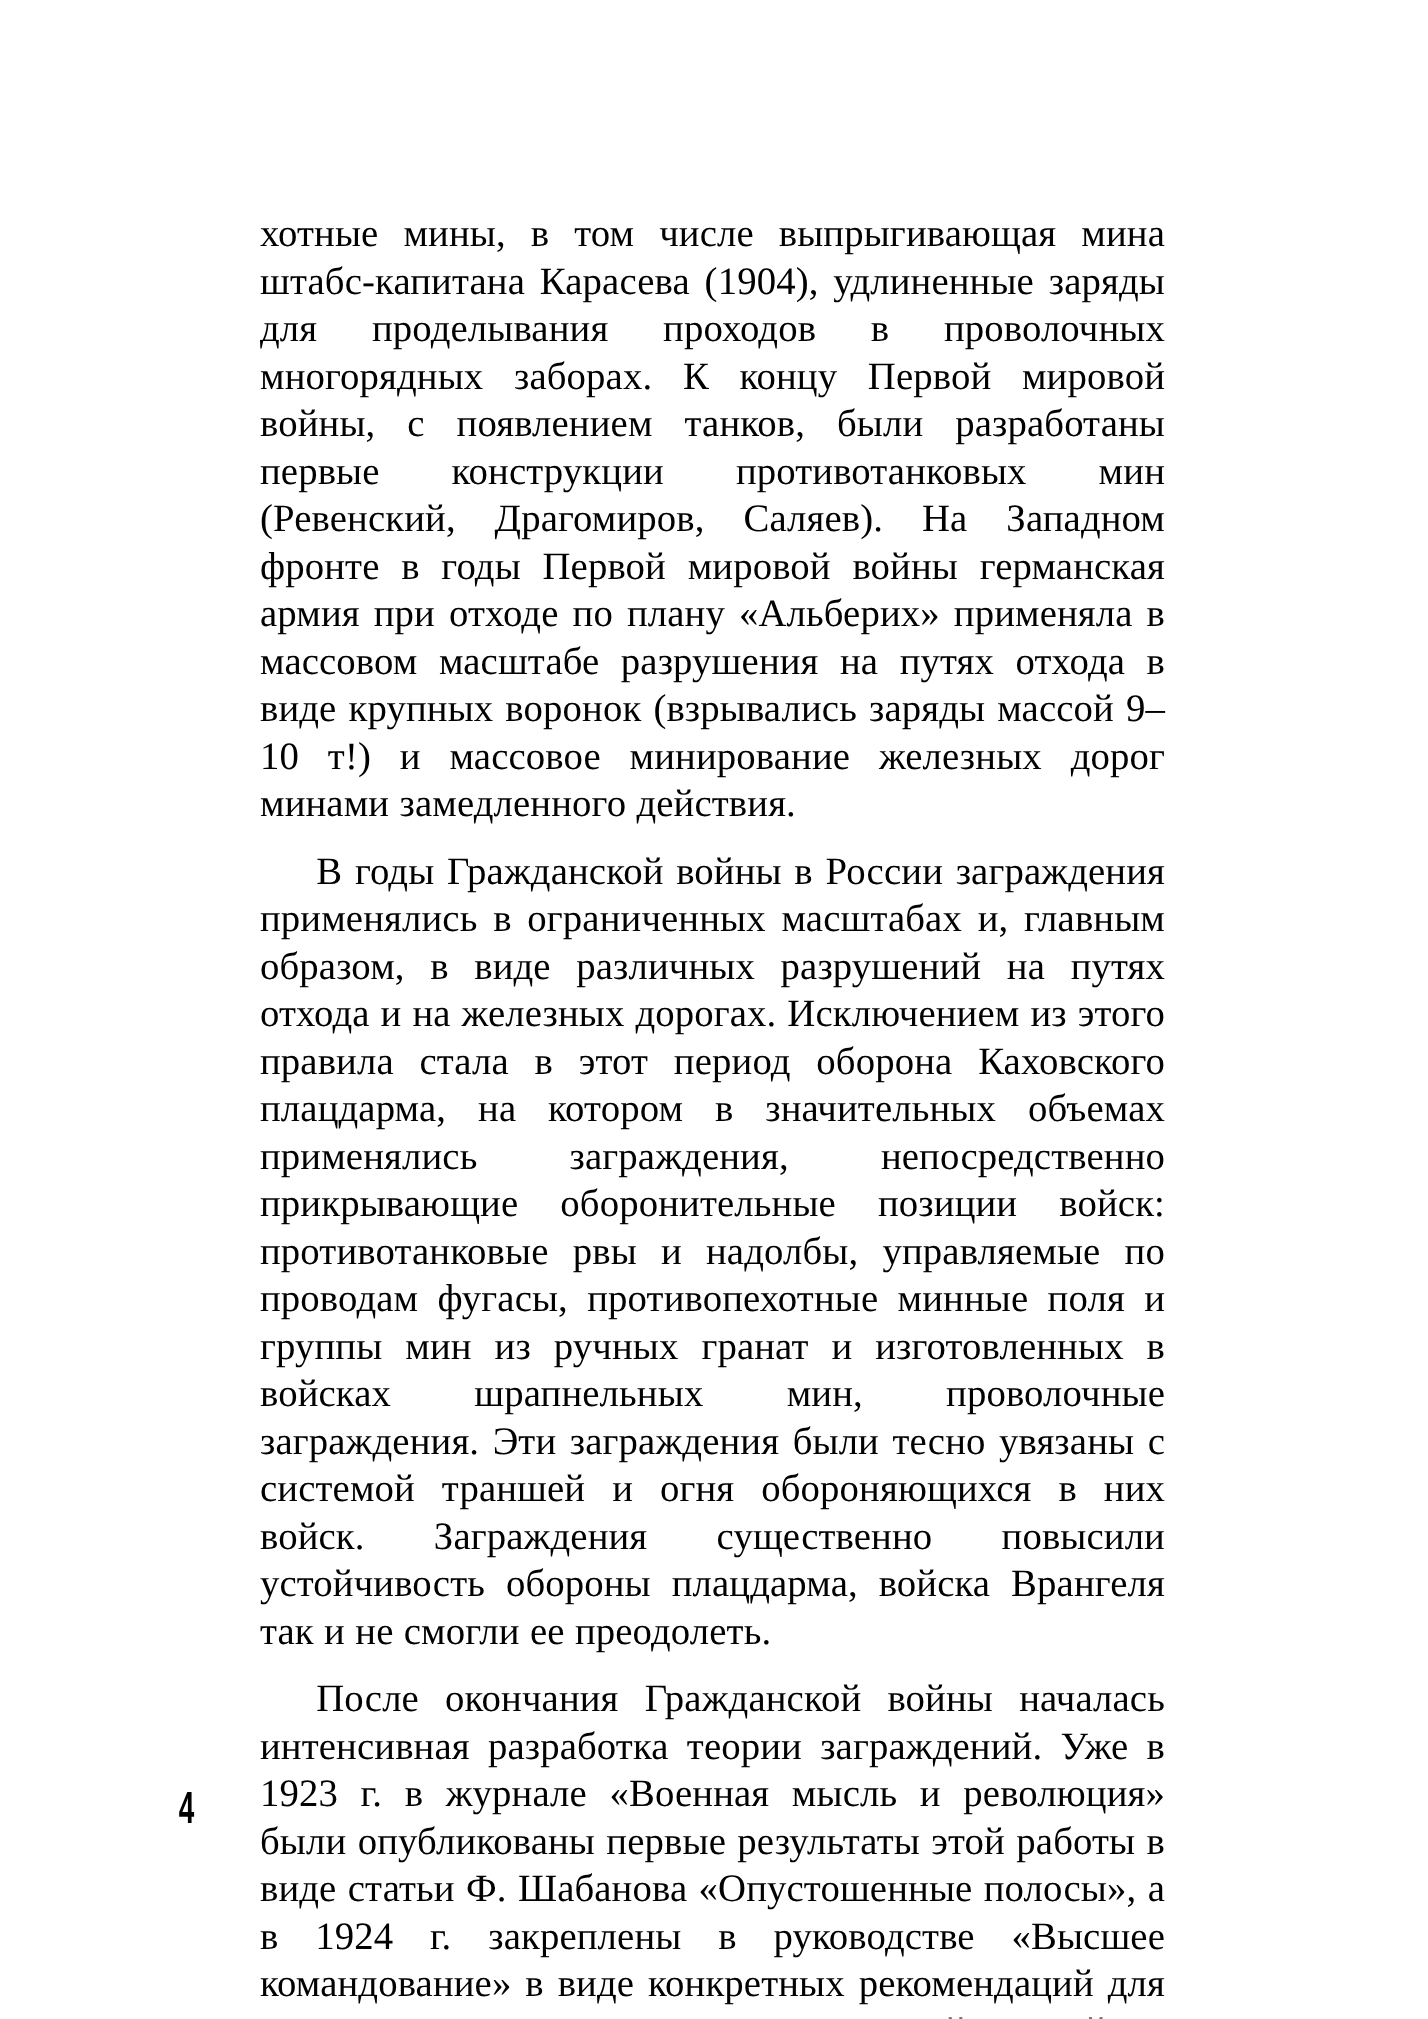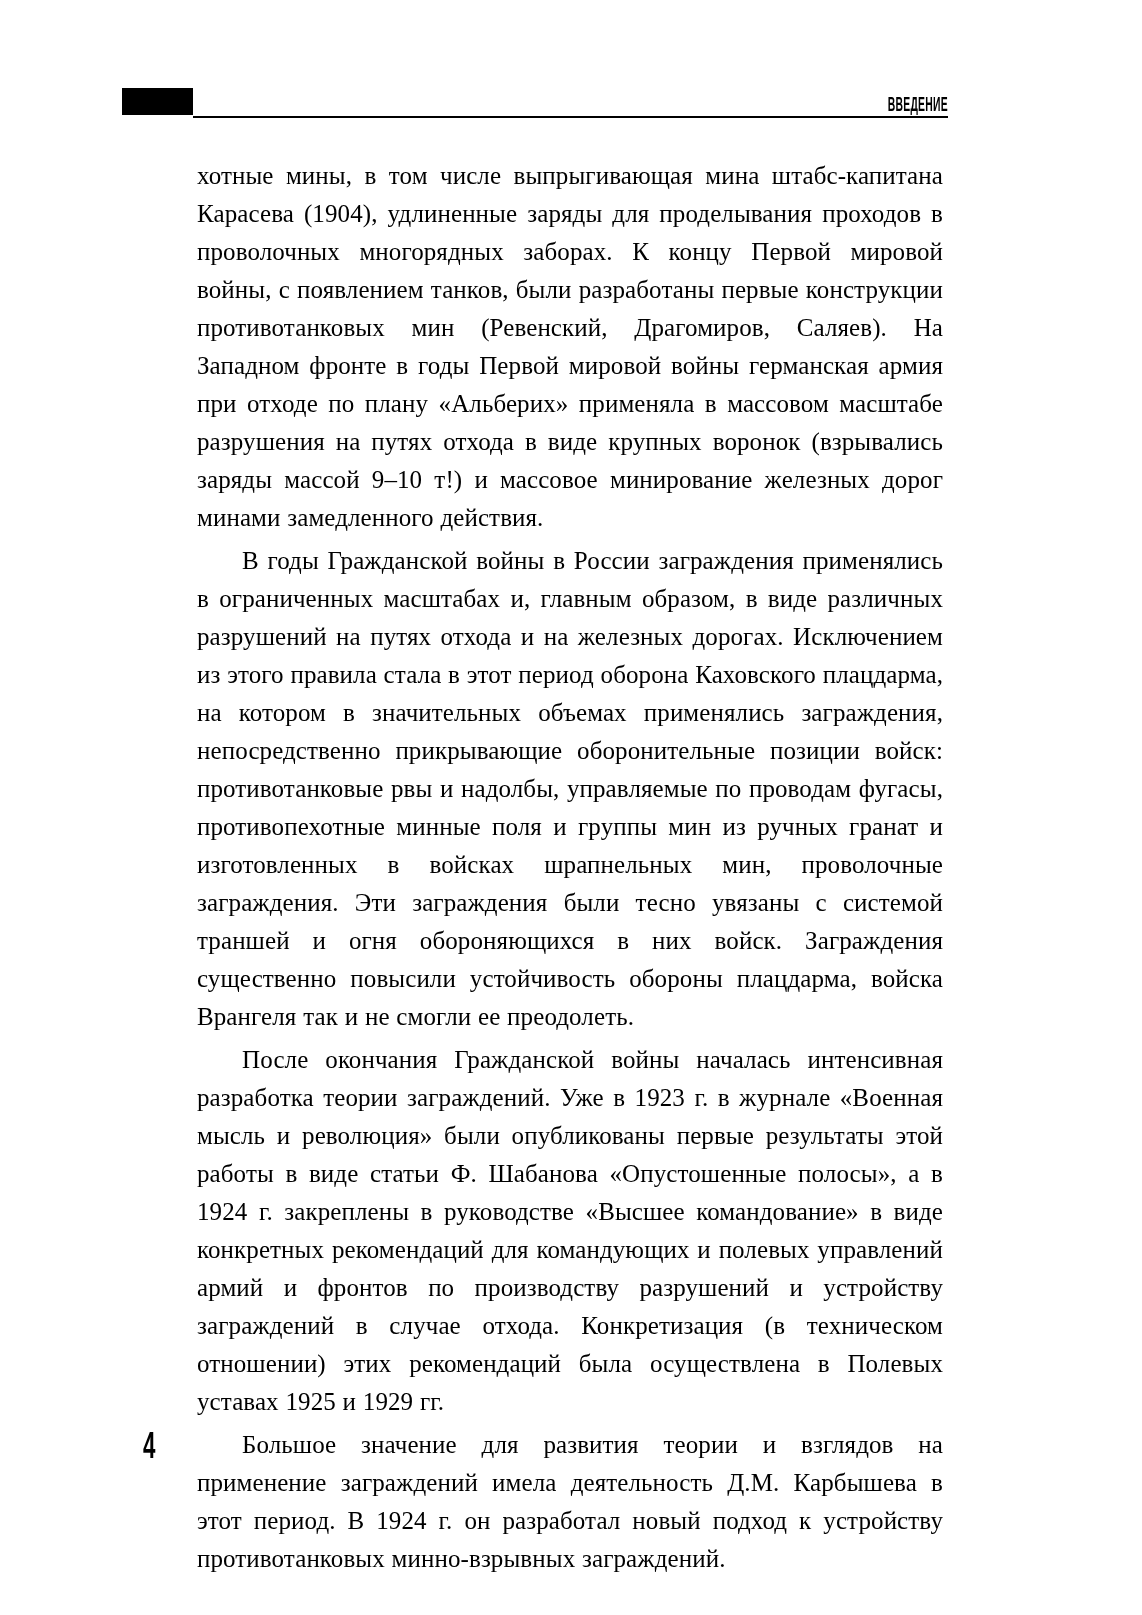--- a/index.html
+++ b/index.html
@@ -61,25 +61,25 @@
 
   
   .body-text {
     position: absolute;
     left: 192px;
     top: 152px;
     width: 756px;
   }
 
   .para {
-    margin: 5px;
+    margin: 16px;
     text-align: justify;
     text-align-last: left;
     text-indent: 45px;
-    font-size: 25px;
+    font-size: 31px;
     line-height: 38px;
     letter-spacing: 0.1px;
     word-spacing: 0.4px;
     hyphens: manual;
   }
 
   .para.first {
     text-indent: 0;
   }
 
@@ -94,25 +94,20 @@
     line-height: 38px;
     transform: scaleX(0.62);
     transform-origin: 0 0;
   }
 </style>
 </head>
 <body>
 
 <div class="page">
 
-  <div class="running-header">
-    <div class="header-block"></div>
-    <div class="header-rule"></div>
-    <div class="header-title">ВВЕДЕНИЕ</div>
-  </div>
 
   <div class="body-text">
     <p class="para first">хотные мины, в том числе выпрыгивающая мина штаб­с-капи­тана Карасева (1904), удлиненные заряды для проделывания проходов в проволочных многорядных заборах. К концу Первой мировой войны, с появлением танков, были разработаны первые конструкции противотанковых мин (Ревенский, Драгомиров, Саляев). На Западном фронте в годы Первой мировой войны германская армия при отходе по плану «Альберих» применяла в массовом масштабе разрушения на путях отхода в виде крупных воронок (взрывались заряды массой 9–10 т!) и массовое минирование железных дорог минами замедленного действия.</p>
     <p class="para">В годы Гражданской войны в России заграждения применялись в ограниченных масштабах и, главным образом, в виде различных разрушений на путях отхода и на железных дорогах. Исключением из этого правила стала в этот период оборона Каховского плацдарма, на котором в значительных объемах применялись заграждения, непосредственно прикрывающие оборонительные позиции войск: противотанковые рвы и надолбы, управляемые по проводам фугасы, противопехотные минные поля и группы мин из ручных гранат и изготовленных в войсках шрапнельных мин, проволочные заграждения. Эти заграждения были тесно увязаны с системой траншей и огня обороняющихся в них войск. Заграждения существенно повысили устойчивость обороны плацдарма, войска Врангеля так и не смогли ее преодолеть.</p>
     <p class="para">После окончания Гражданской войны началась интенсивная разработка теории заграждений. Уже в 1923 г. в журнале «Военная мысль и революция» были опубликованы первые результаты этой работы в виде статьи Ф. Шабанова «Опустошенные полосы», а в 1924 г. закреплены в руководстве «Высшее командование» в виде конкретных рекомендаций для командующих и полевых управлений армий и фронтов по производству разрушений и устройству заграждений в случае отхода. Конкретизация (в техническом отношении) этих рекомендаций была осуществлена в Полевых уставах 1925 и 1929 гг.</p>
     <p class="para">Большое значение для развития теории и взглядов на применение заграждений имела деятельность Д.М. Карбышева в этот период. В 1924 г. он разработал новый подход к устройству противотанковых минно-взрывных заграждений.</p>
   </div>
 
   <div class="page-number">4</div>
 

